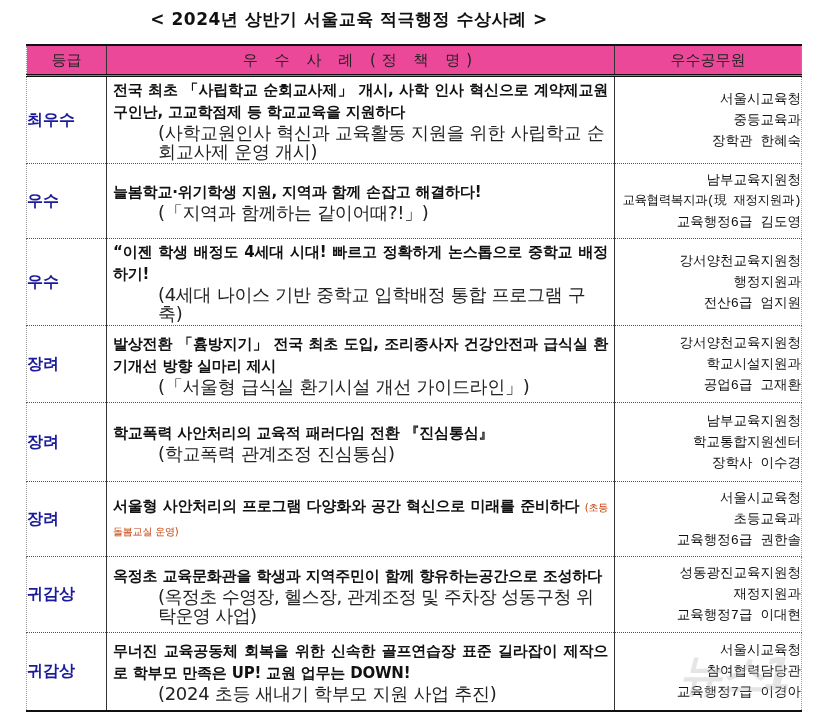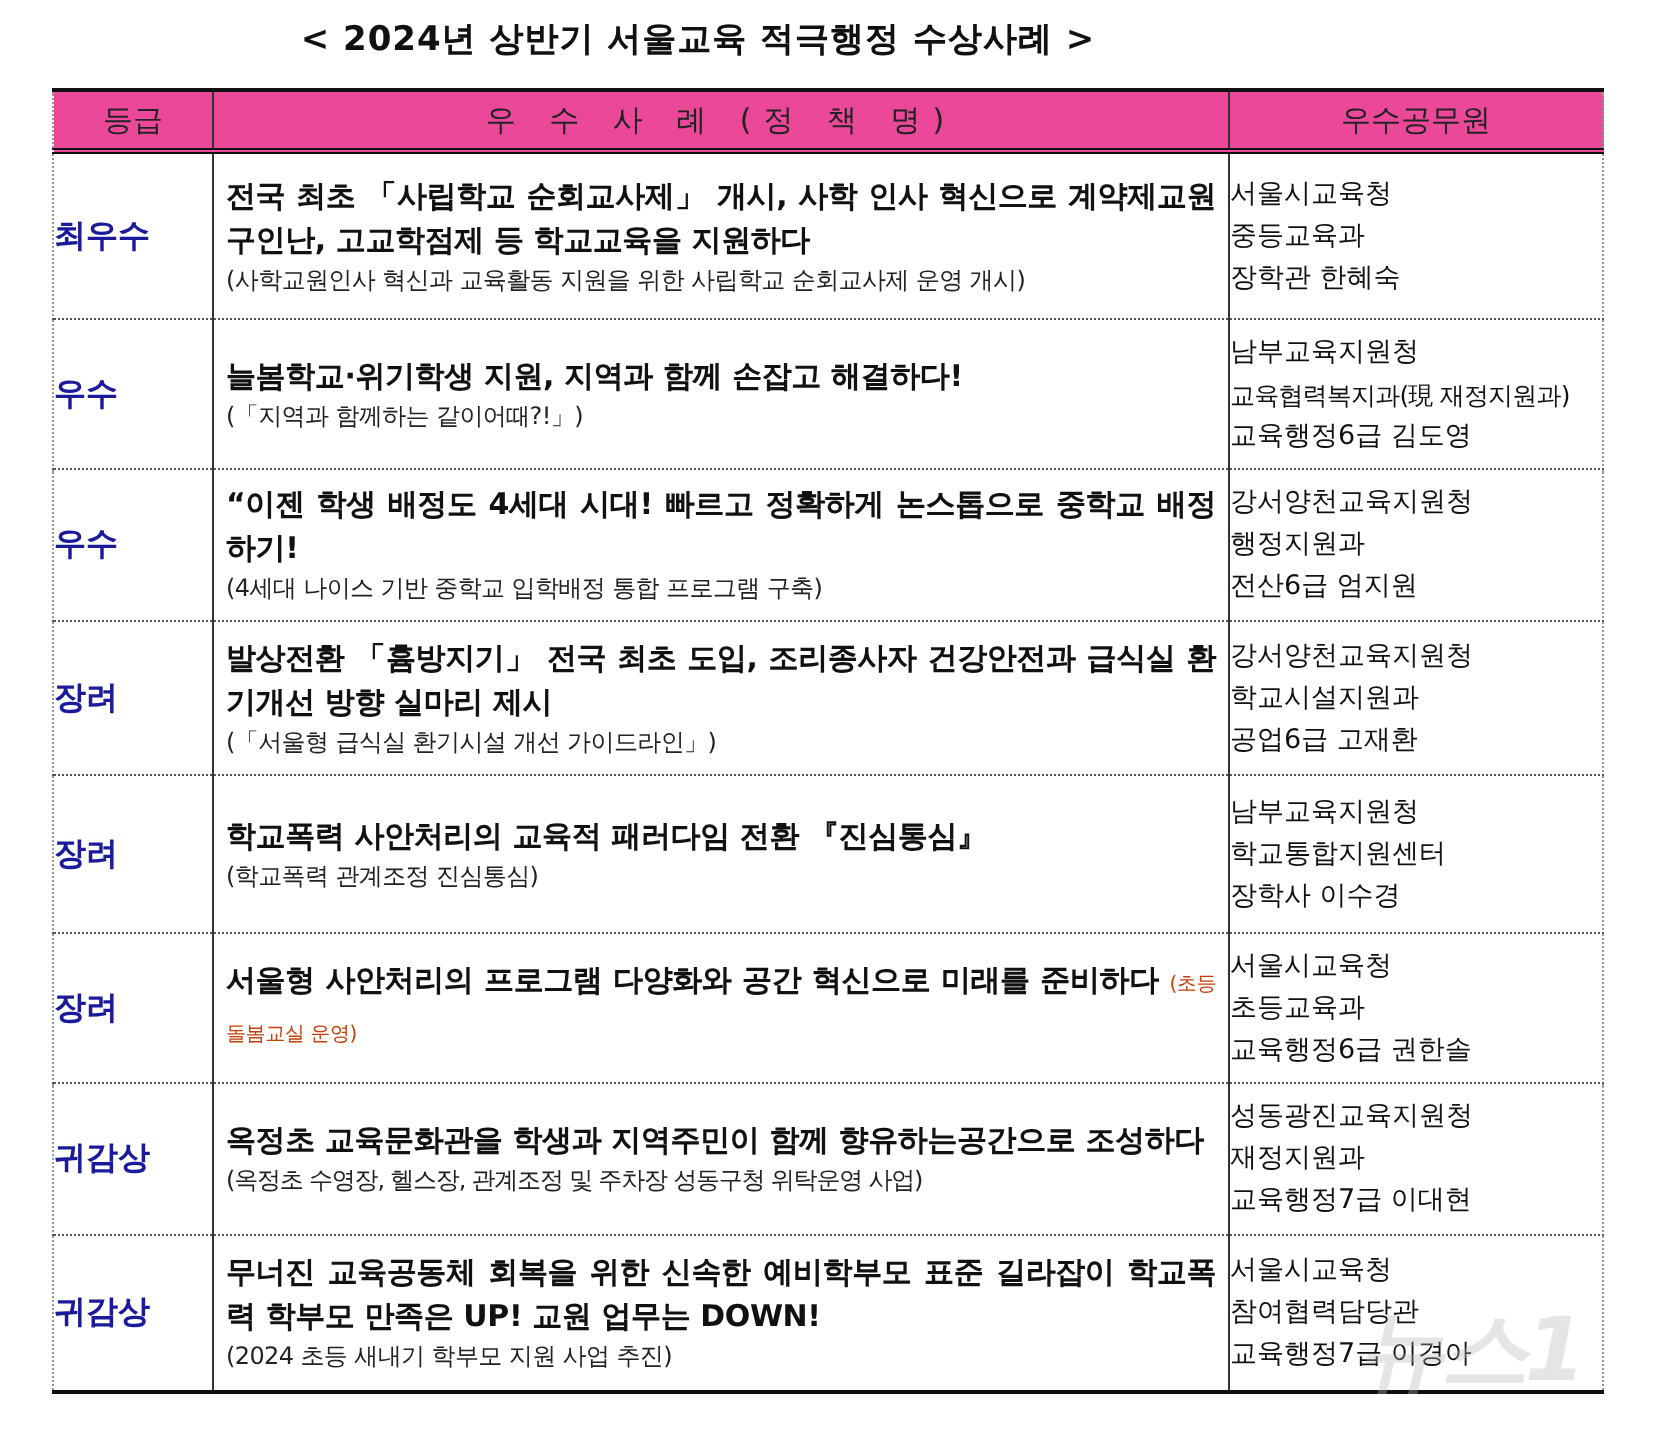--- a/index.html
+++ b/index.html
@@ -34,30 +34,32 @@
     .tbl tr.last td { border-bottom: 2px solid #111; }
     td.grade {
       text-align: left; font-weight: bold; font-size: 16px; color: #1a1a9a;
       border-left: 1px dotted #999; border-right: 1px solid #333;
     }
     td.case {
       padding: 2px 6px 2px 6px !important;
       border-right: 1px solid #333;
     }
     td.person {
-      text-align: left; font-size: 13.5px; line-height: 21px; color: #111;
+      text-align: right; font-size: 13.5px; line-height: 21px; color: #111;
       border-right: 1px dotted #999;
+      font-family: Liberation Mono, monospace;
     }
     .main {
       font-weight: bold; font-size: 15px; line-height: 22px; color: #111;
       text-align: justify; letter-spacing: -0.2px;
     }
     .sub {
-      font-size: 12px; line-height: 19px; color: #222;
+      font-size: 18px; line-height: 19px; color: #222;
       letter-spacing: -0.3px;
+      margin-left: 45px;
     }
     .inline-sub { font-weight: normal; font-size: 10px; color: #c2410c; margin-top: 39px; }
     .person div { white-space: nowrap; }
     .watermark {
       position: absolute; right: 40px; bottom: 10px;
       font-size: 44px; font-weight: bold; font-style: italic;
       color: rgba(180,180,180,0.35); letter-spacing: -2px; text-align: right;
     }
   </style>
 </head>
@@ -166,21 +168,21 @@
       <td class="person">
         <div>성동광진교육지원청</div>
         <div>재정지원과</div>
         <div>교육행정7급 이대현</div>
       </td>
     </tr>
 
     <tr class="last" style="height:78px">
       <td class="grade">귀감상</td>
       <td class="case">
-        <div class="main">무너진 교육공동체 회복을 위한 신속한 예비학부모 표준 길라잡이 학교폭력 학부모 만족은 UP! 교원 업무는 DOWN!</div>
+        <div class="main">무너진 교육공동체 회복을 위한 신속한 골프연습장 표준 길라잡이 제작으로 학부모 만족은 UP! 교원 업무는 DOWN!</div>
         <div class="sub">(2024 초등 새내기 학부모 지원 사업 추진)</div>
       </td>
       <td class="person">
         <div>서울시교육청</div>
         <div>참여협력담당관</div>
         <div>교육행정7급 이경아</div>
       </td>
     </tr>
   </tbody>
 </table>

